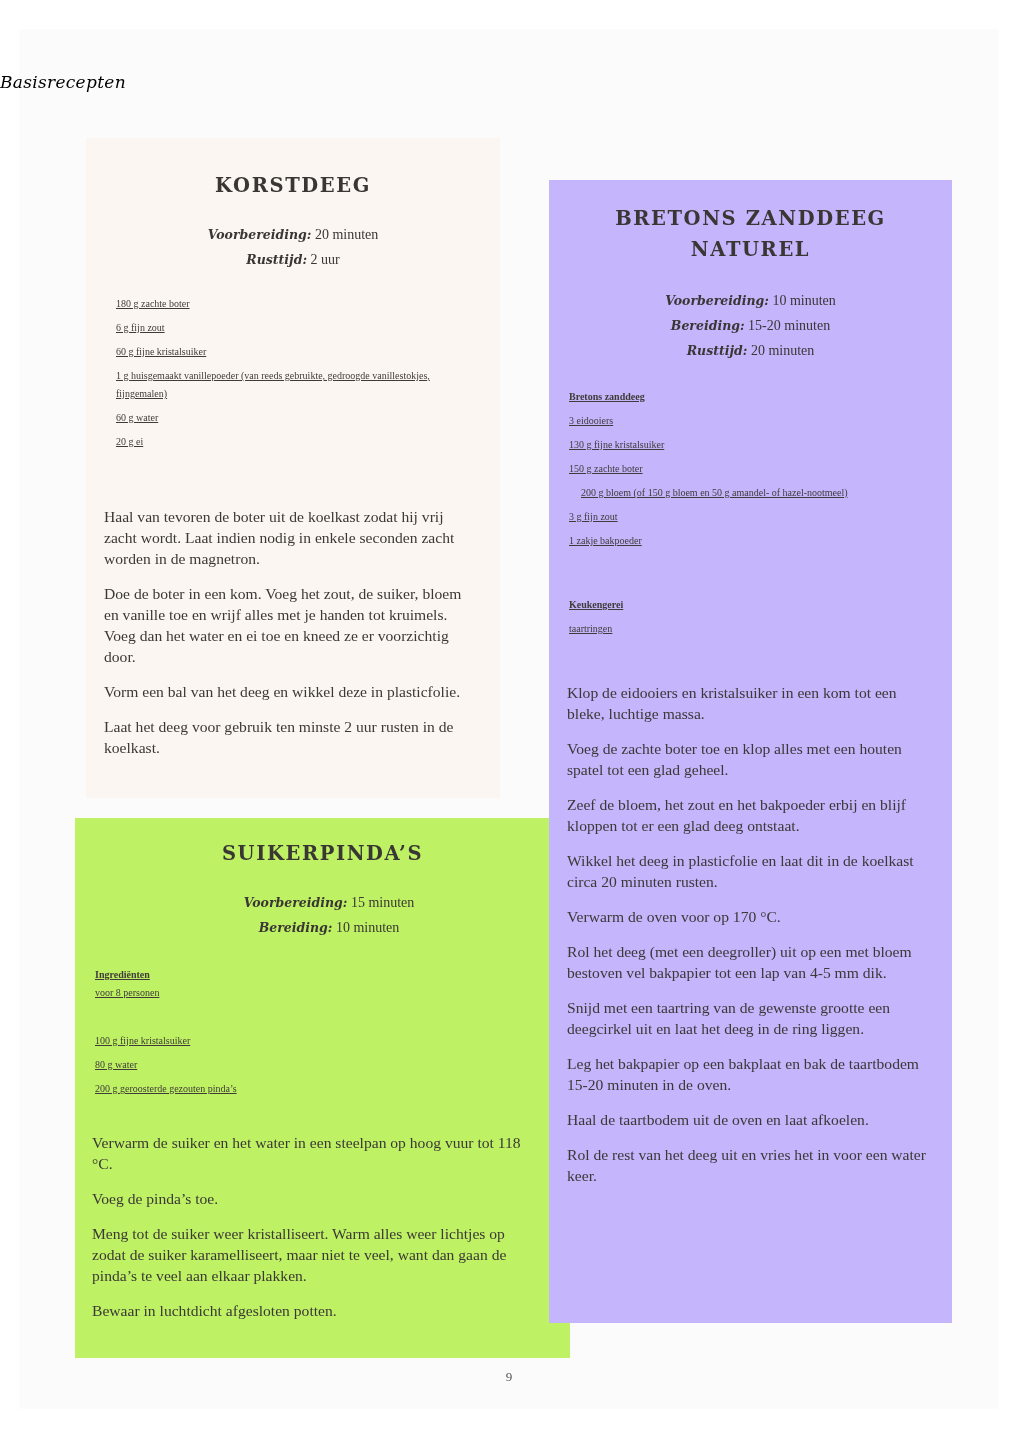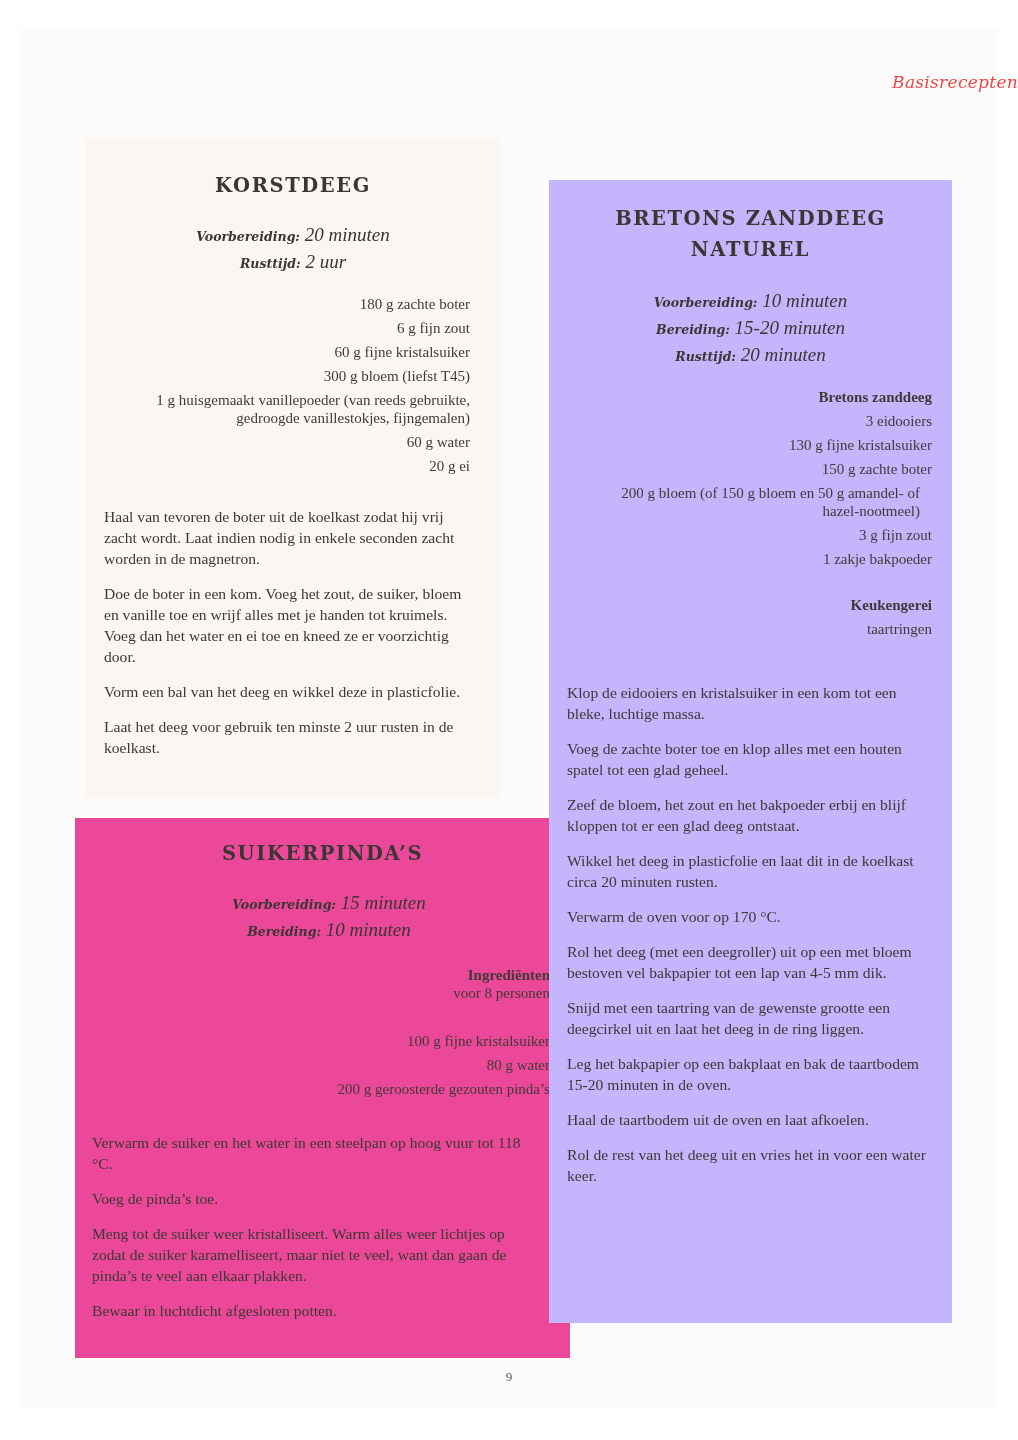--- a/index.html
+++ b/index.html
@@ -12,57 +12,57 @@
     color: #3a3634;
   }
   .page {
     position: absolute; left: 20px; top: 30px;
     width: 978px; height: 1378px;
     background: #fcfbfb;
     box-shadow: 0 0 2px rgba(0,0,0,0.04);
   }
   .running-head {
     position: absolute; left: 0; right: 0; top: 72px;
-    text-align: right;
+    text-align: left;
     font-family: "DejaVu Serif", serif;
     font-style: italic;
     font-size: 17px;
     letter-spacing: 0.3px;
-    color: #ef4444;
+    color: #000000;
   }
   .page-number {
     position: absolute; left: 0; right: 0; top: 1369px;
     text-align: center; font-size: 13px; color: #555;
     font-family: "Liberation Serif", serif;
   }
   .box { position: absolute; box-sizing: border-box; }
   .box-korst { left: 86px; top: 138px; width: 414px; height: 660px; background: #fbf6f2; }
-  .box-pinda { left: 75px; top: 818px; width: 495px; height: 540px; background: #ec4899; }
+  .box-pinda { left: 75px; top: 818px; width: 495px; height: 540px; background: #bef264; }
   .box-breton { left: 549px; top: 180px; width: 403px; height: 1143px; background: #c4b5fd; }
 
   .title {
     font-family: "DejaVu Serif", serif;
     font-weight: bold;
     text-align: center;
     letter-spacing: 1.6px;
     color: #393634;
     margin: 0;
     font-size: 19.5px;
     line-height: 31px;
   }
   .meta { text-align: center; font-size: 13px; line-height: 25px; }
   .meta-label {
     font-family: "DejaVu Serif", serif;
     font-style: italic;
     font-weight: bold;
     font-size: 12.5px;
     color: #3a3634;
   }
-  .meta-value { font-family: "Liberation Serif", serif; font-size: 19px; font-style: italic; }
-  .ingr { text-align: right; font-family: "Liberation Serif", serif; font-size: 15px; color: #403b38; }
+  .meta-value { font-family: "Liberation Serif", serif; font-size: 14px; }
+  .ingr { text-align: left; font-family: "Liberation Serif", serif; font-size: 10px; color: #403b38; text-decoration: underline; }
   .ingr .line { line-height: 18px; margin-bottom: 6px; }
   .ingr .heading { font-weight: bold; margin-bottom: 6px; line-height: 18px; }
   .steps { font-family: "Liberation Serif", serif; font-size: 15.6px; line-height: 21px; color: #3c3835; }
   .steps p { margin: 0 0 14px 0; }
 </style>
 </head>
 <body>
 
 <div class="page"></div>
 
@@ -71,21 +71,20 @@
 <section class="box box-korst">
   <h2 class="title" style="position:absolute;left:0;right:0;top:32px;">KORSTDEEG</h2>
   <div class="meta" style="position:absolute;left:0;right:0;top:84px;">
     <div><span class="meta-label">Voorbereiding:</span><span class="meta-value"> 20 minuten</span></div>
     <div><span class="meta-label">Rusttijd:</span><span class="meta-value"> 2 uur</span></div>
   </div>
   <div class="ingr" style="position:absolute;left:30px;right:30px;top:157px;">
     <div class="line">180 g zachte boter</div>
     <div class="line">6 g fijn zout</div>
     <div class="line">60 g fijne kristalsuiker</div>
-    <div class="line">300 g bloem (liefst T45)</div>
     <div class="line">1 g huisgemaakt vanillepoeder (van reeds gebruikte, gedroogde vanillestokjes, fijngemalen)</div>
     <div class="line">60 g water</div>
     <div class="line">20 g ei</div>
   </div>
   <div class="steps" style="position:absolute;left:18px;right:22px;top:368px;">
     <p>Haal van tevoren de boter uit de koelkast zodat hij vrij zacht wordt. Laat indien nodig in enkele seconden zacht worden in de magnetron.</p>
     <p>Doe de boter in een kom. Voeg het zout, de suiker, bloem en vanille toe en wrijf alles met je handen tot kruimels. Voeg dan het water en ei toe en kneed ze er voorzichtig door.</p>
     <p>Vorm een bal van het deeg en wikkel deze in plasticfolie.</p>
     <p>Laat het deeg voor gebruik ten minste 2 uur rusten in de koelkast.</p>
   </div>

